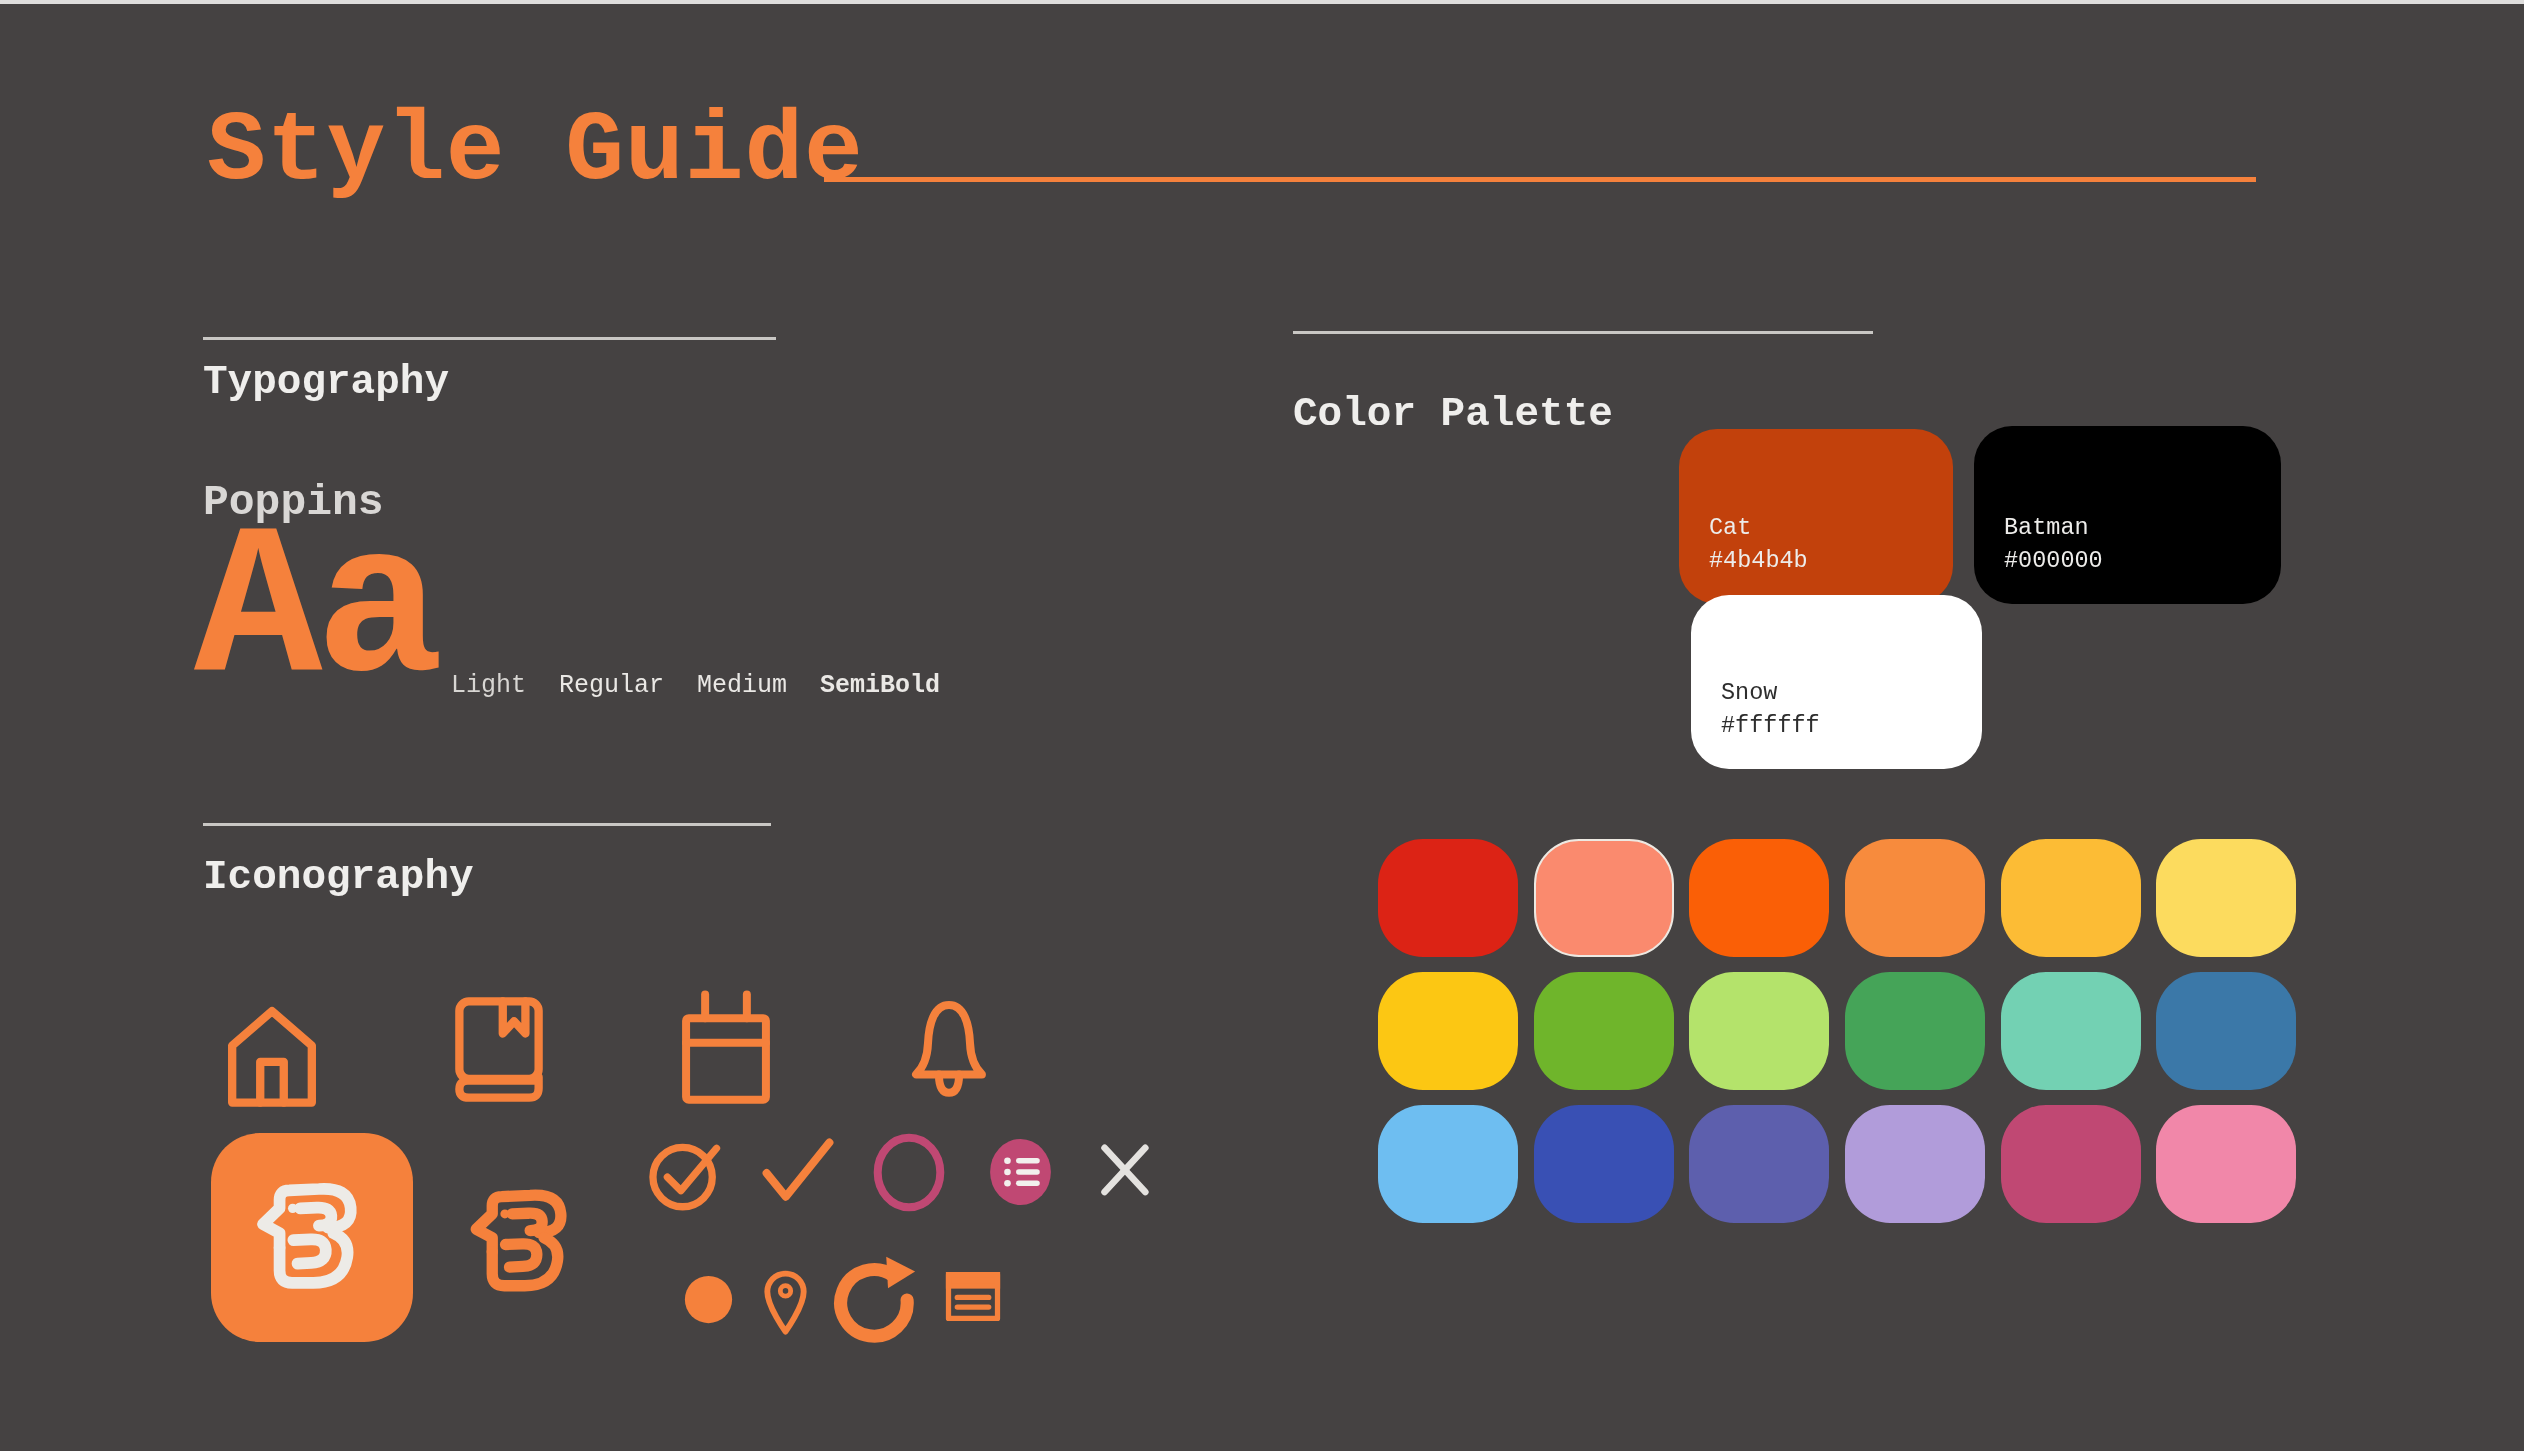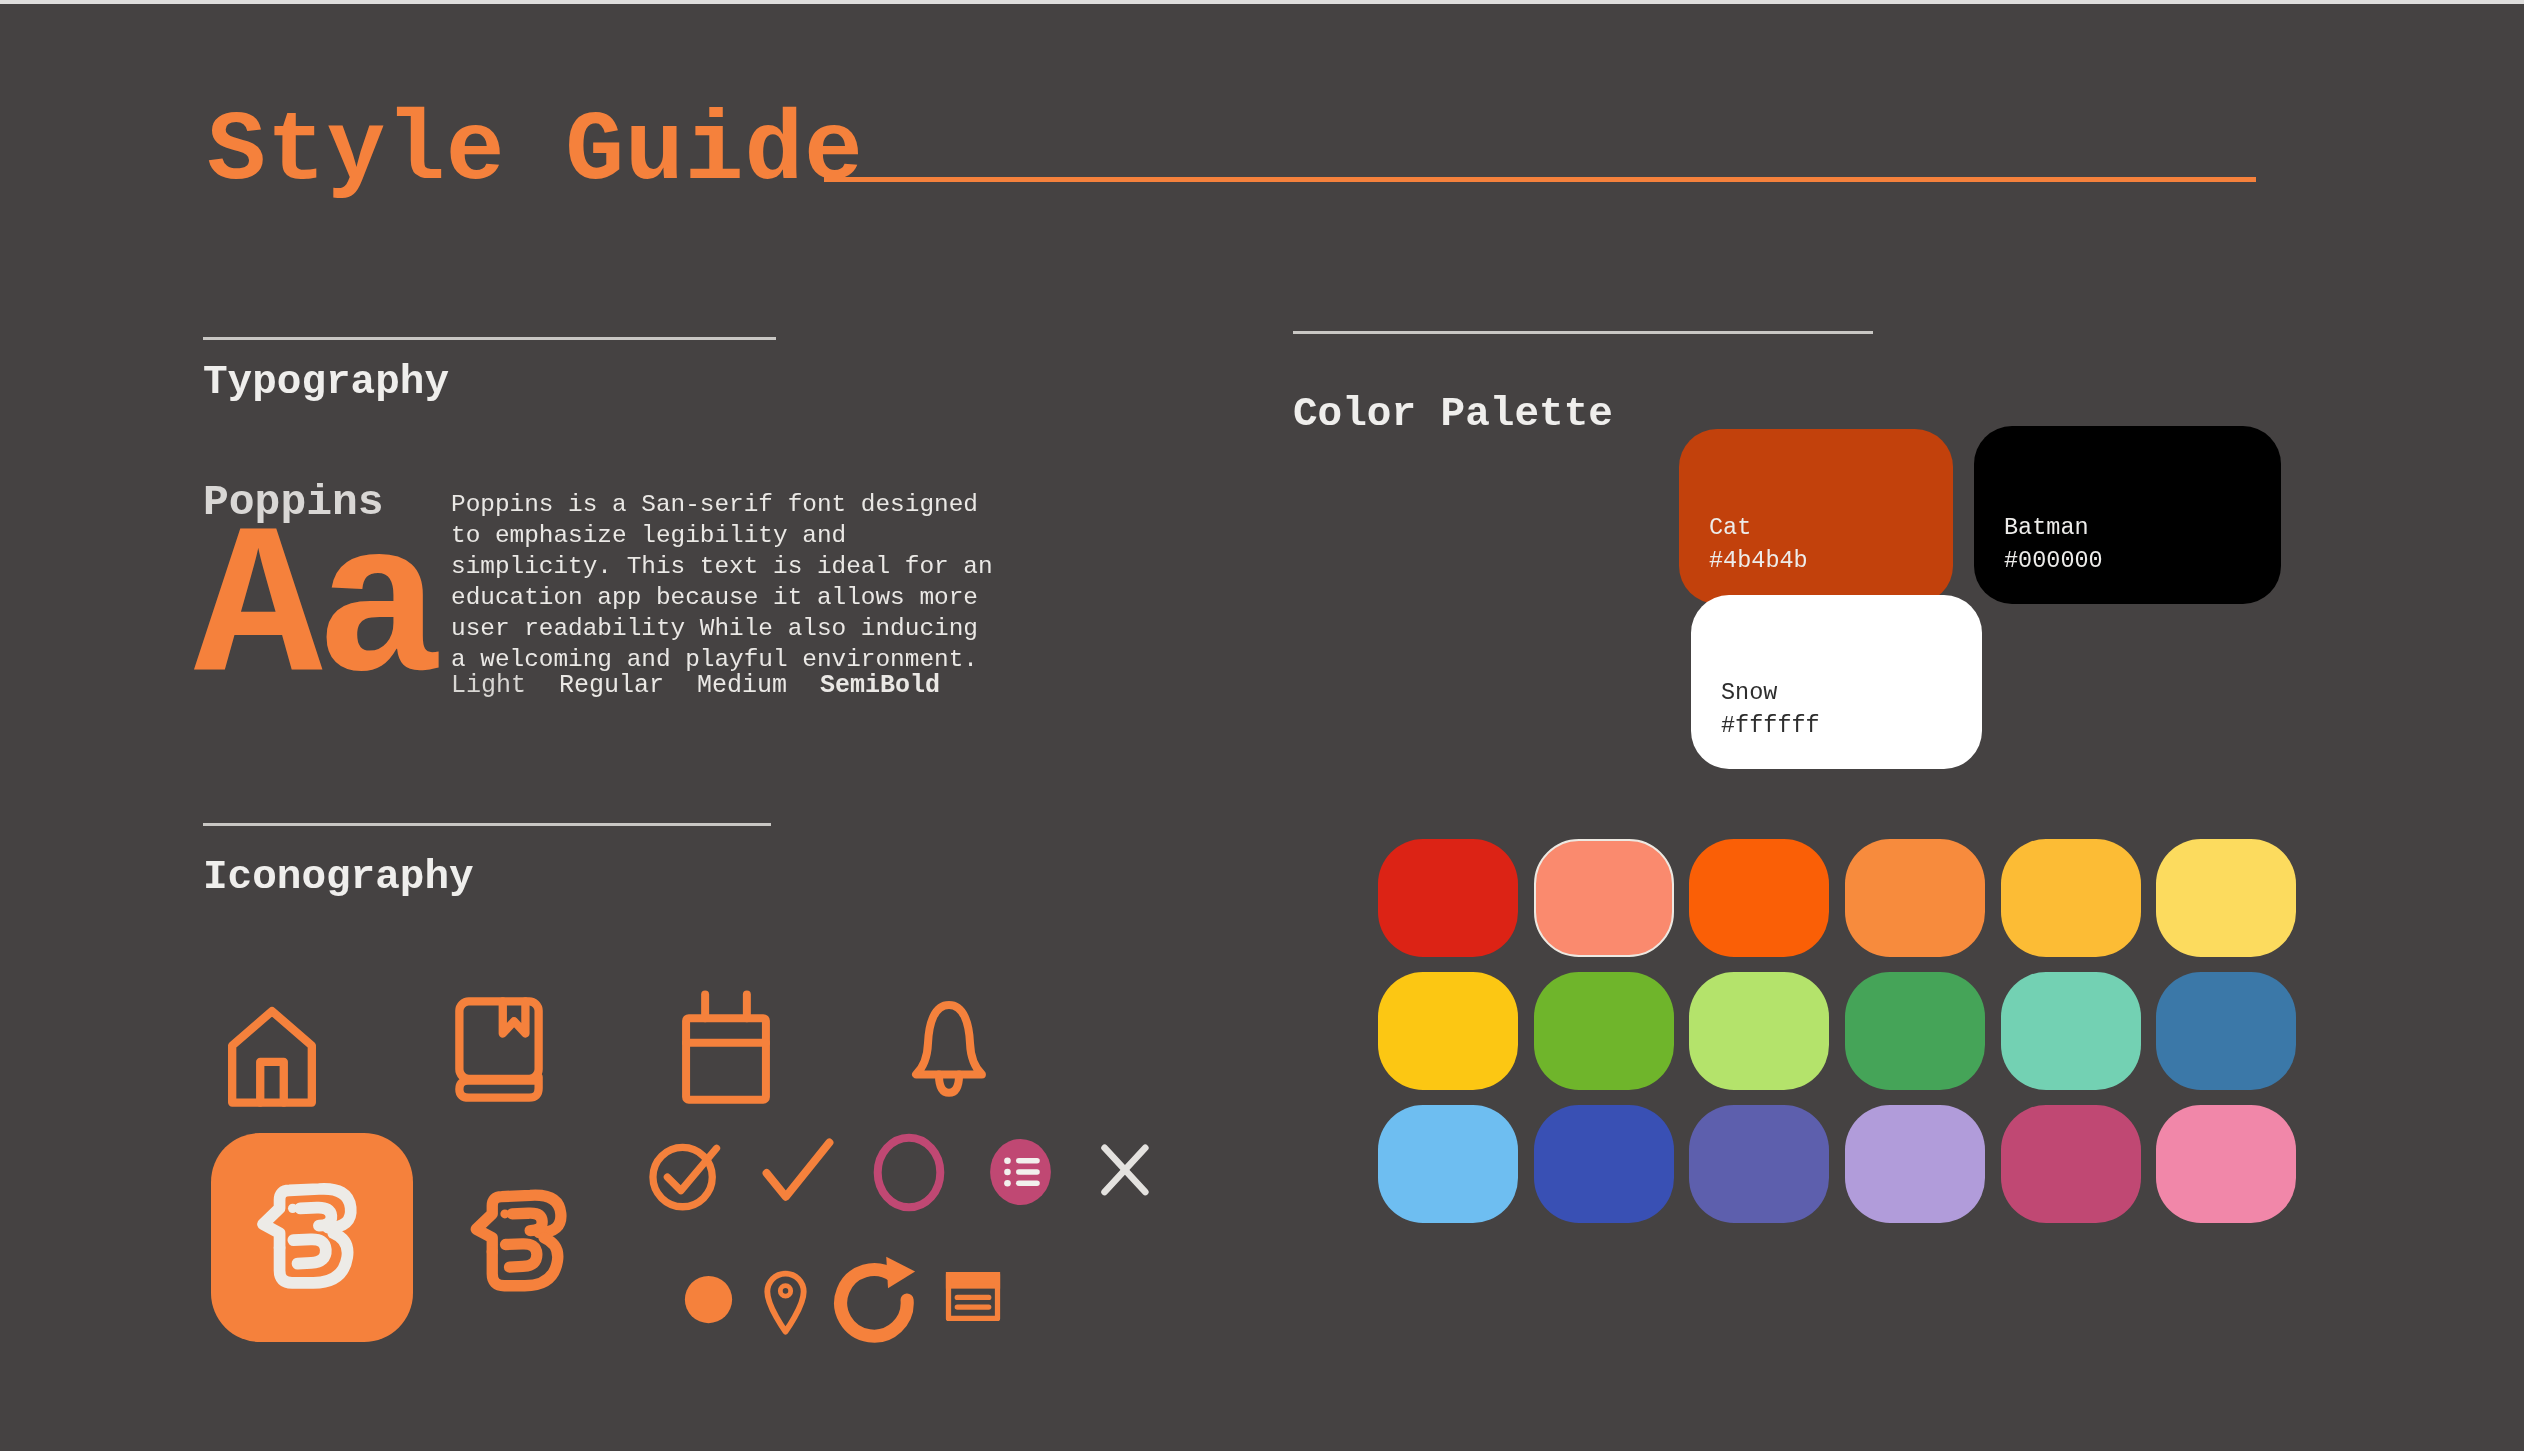--- a/index.html
+++ b/index.html
@@ -75,21 +75,20 @@
 <div class="canvas">
   <div class="top-strip"></div>
 
   <div class="page-title">Style Guide</div>
   <div class="title-rule"></div>
 
   <div class="rule rule-typo"></div>
   <div class="section-h h-typo">Typography</div>
   <div class="font-name">Poppins</div>
   <div class="font-sample">Aa</div>
-  <p class="font-desc">Poppins is a San-serif font designed to emphasize legibility and simplicity.  This text is ideal for an education app because it allows more user readability While also inducing a welcoming and playful environment.</p>
   <div class="weights">
     <span class="fw300">Light</span>
     <span class="fw400">Regular</span>
     <span class="fw500">Medium</span>
     <span class="fw700">SemiBold</span>
   </div>
 
   <div class="rule rule-icon"></div>
   <div class="section-h h-icon">Iconography</div>
 

